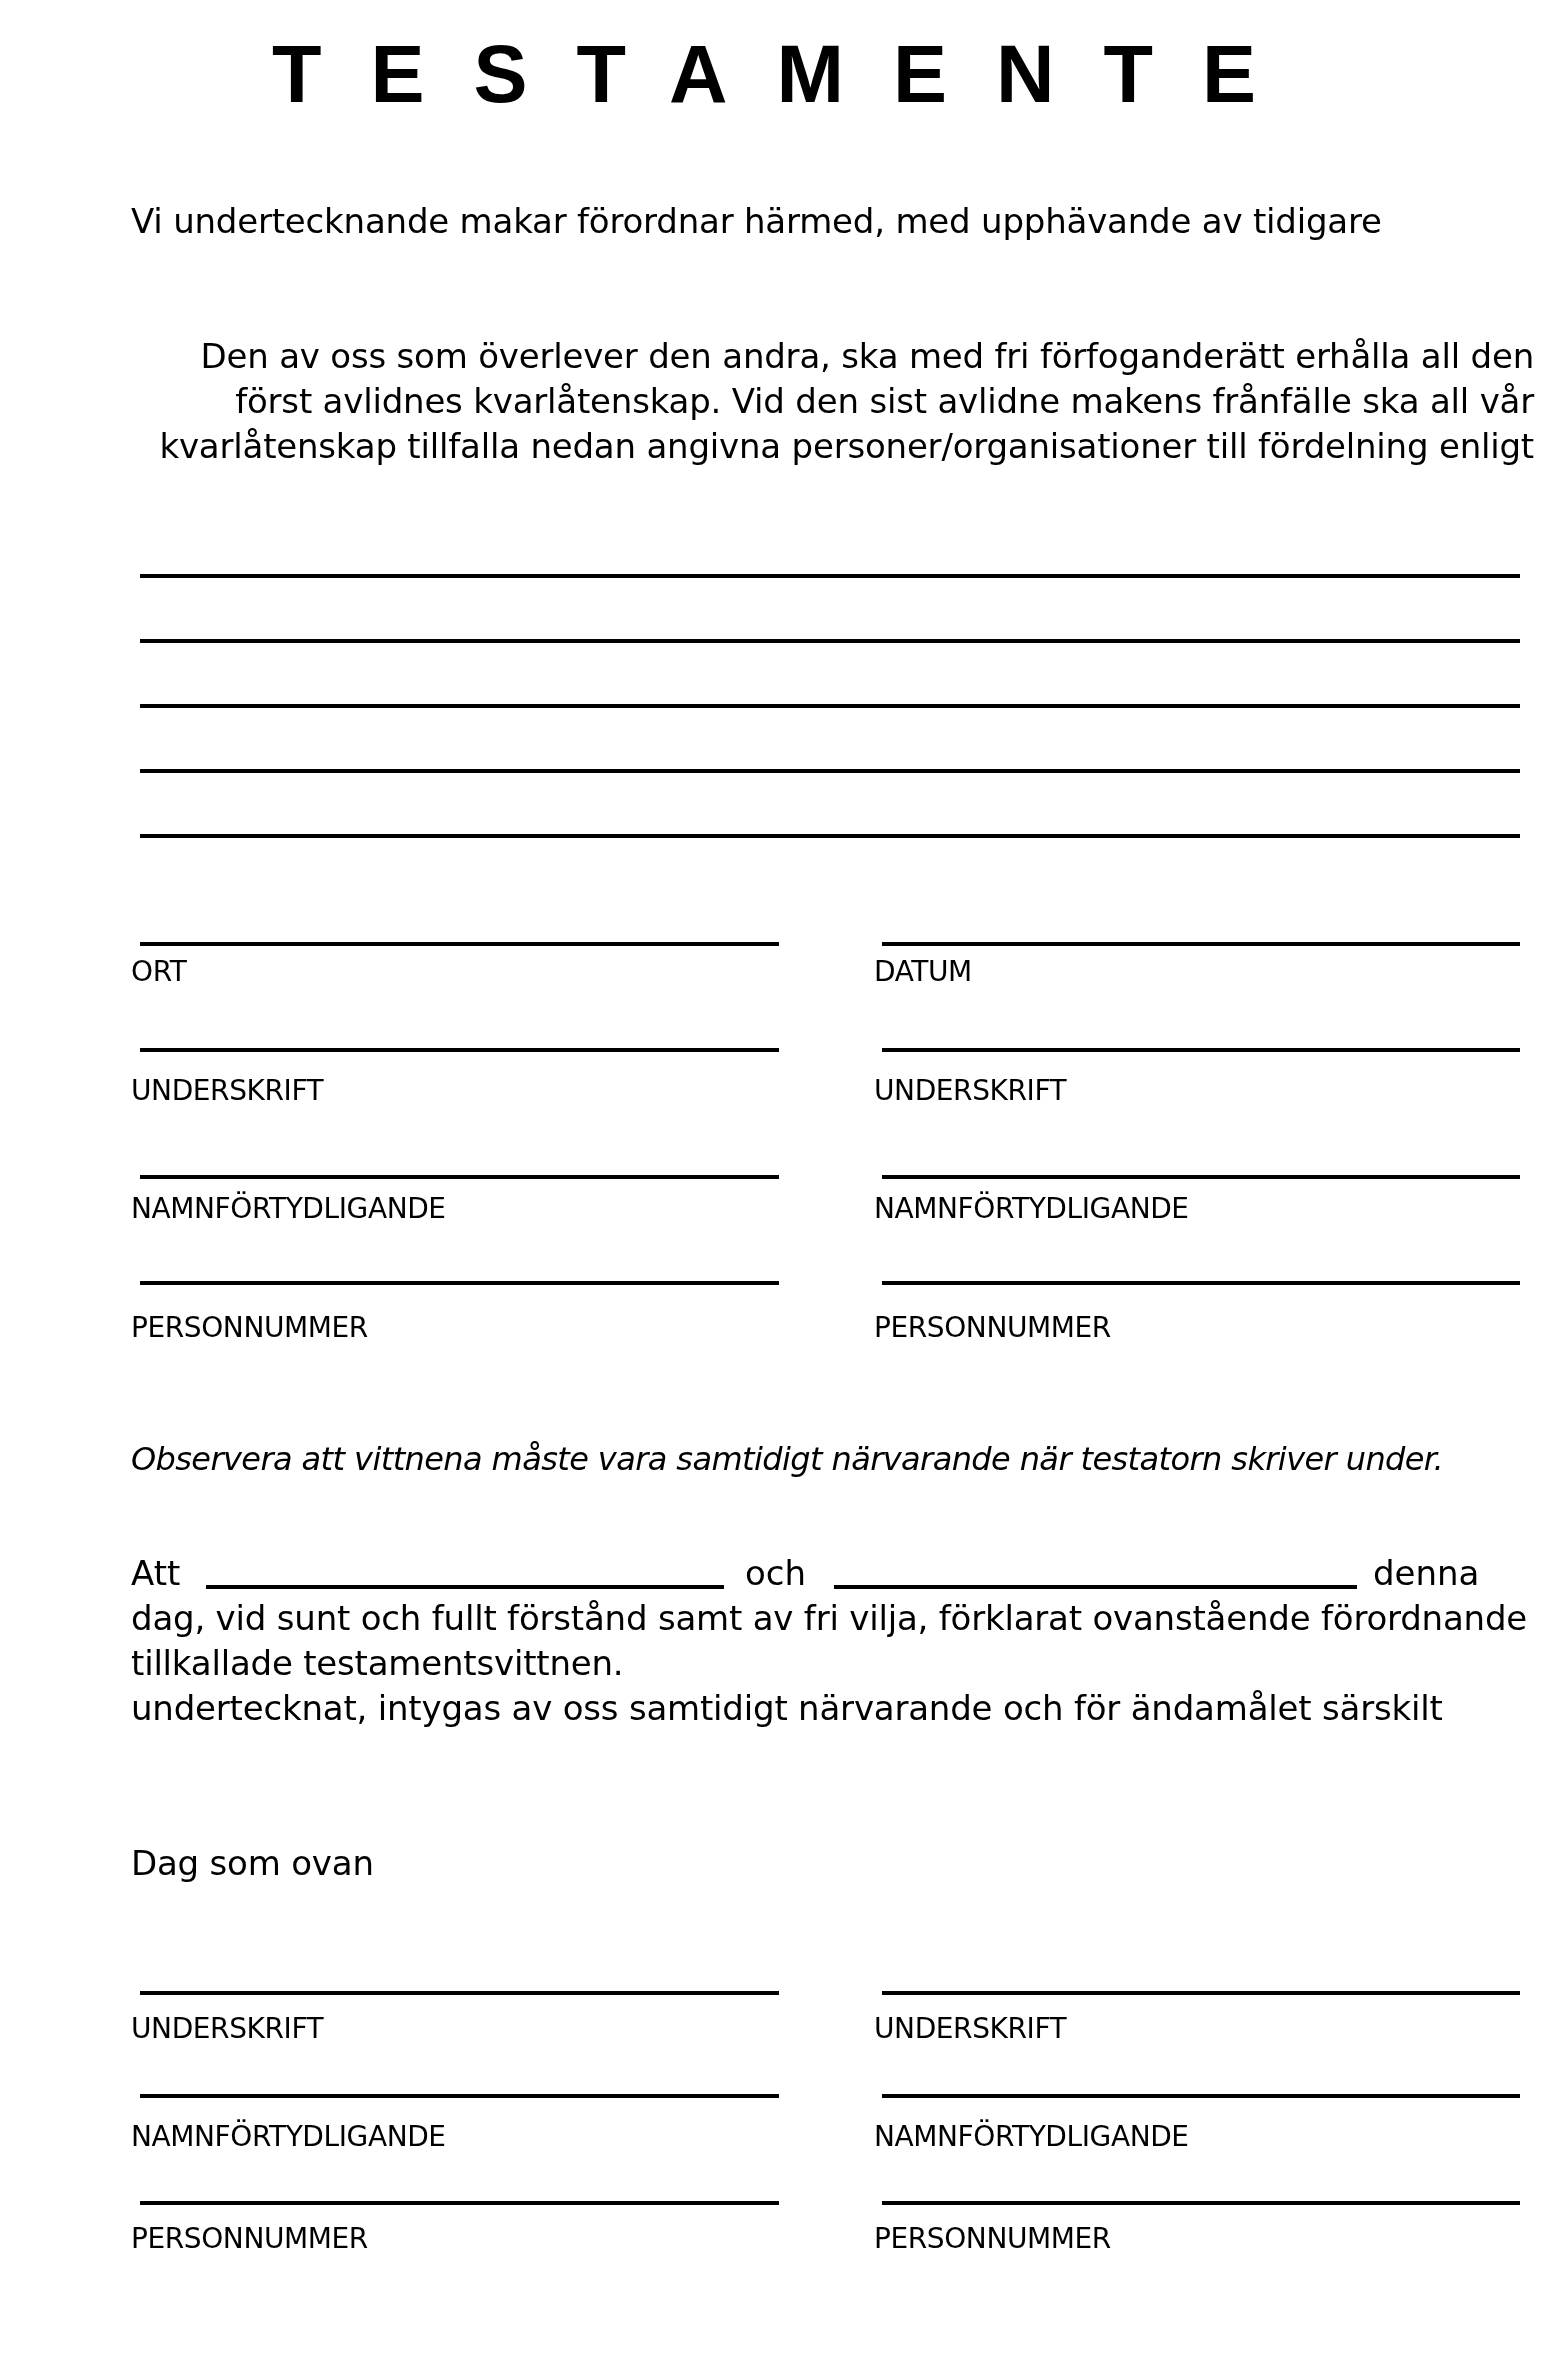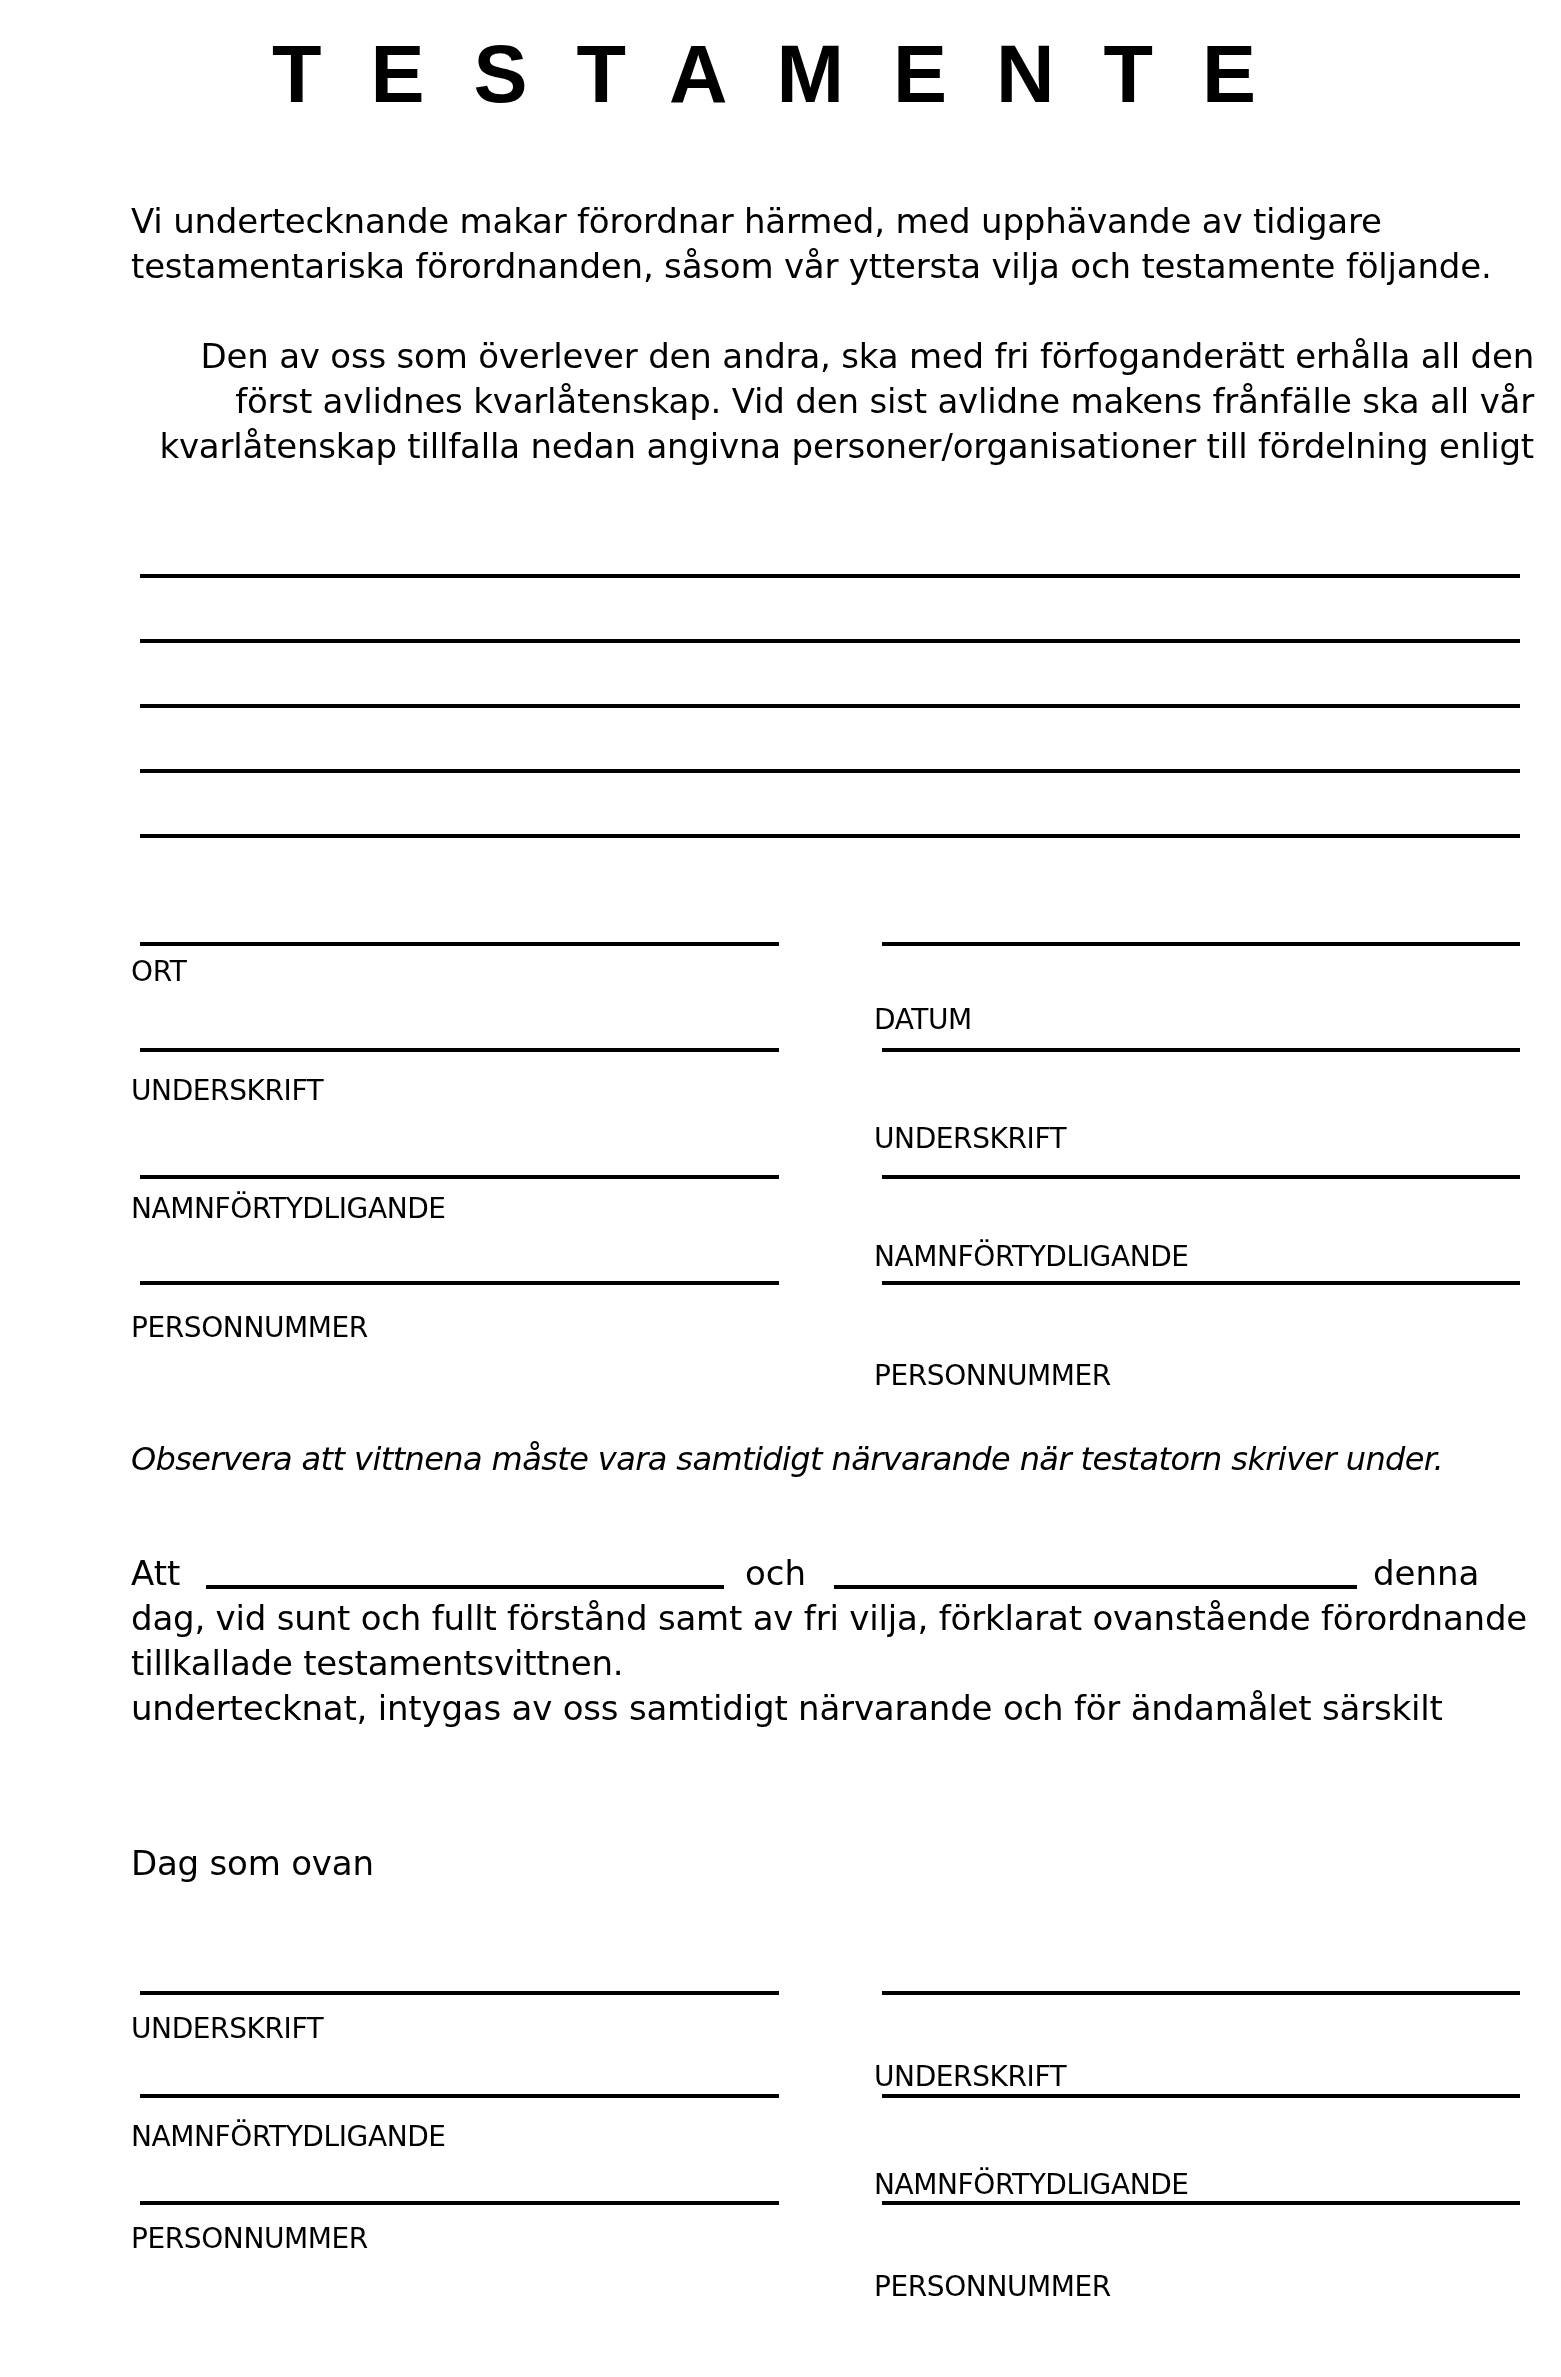--- a/index.html
+++ b/index.html
@@ -12,34 +12,33 @@
     padding-left: 15px; box-sizing: border-box;
   }
   .para { left: 131px; width: 1403px; font-size: 34px; line-height: 45px; white-space: nowrap; letter-spacing: -0.2px; }
   .para .ln { display: block; height: 45px; }
   .rule { height: 3.7px; background: #000; }
   .full { left: 140px; width: 1380px; }
   .lcol { left: 140px; width: 639px; }
   .rcol { left: 882px; width: 638px; }
   .lbl { font-size: 28px; line-height: 34px; white-space: nowrap; letter-spacing: -0.4px; }
   .lbl.l { left: 131px; }
-  .lbl.r { left: 874px; margin-top: 48px; }
+  .lbl.r { left: 874px; }
   .note { left: 131px; font-size: 32px; line-height: 38px; font-style: italic; white-space: nowrap; letter-spacing: -0.6px; }
   .inline-row { left: 131px; width: 1403px; height: 45px; font-size: 34px; line-height: 45px; }
   .inline-row span { position: absolute; white-space: nowrap; }
   .blank { position: absolute; height: 3.7px; background: #000; }
 </style>
 </head>
 <body>
 
 <div class="abs title">TESTAMENTE</div>
 
 <div class="abs para" style="top:199px;">
   <span class="ln">Vi undertecknande makar förordnar härmed, med upphävande av tidigare</span>
-  <span class="ln">testamentariska förordnanden, såsom vår yttersta vilja och testamente följande.</span>
 </div>
 
 <div class="abs para" style="top:334px;text-align:right;">
   <span class="ln">Den av oss som överlever den andra, ska med fri förfoganderätt erhålla all den</span>
   <span class="ln">först avlidnes kvarlåtenskap. Vid den sist avlidne makens frånfälle ska all vår</span>
   <span class="ln">kvarlåtenskap tillfalla nedan angivna personer/organisationer till fördelning enligt</span>
 </div>
 
 <div class="abs rule full" style="top:574px;"></div>
 <div class="abs rule full" style="top:639px;"></div>

